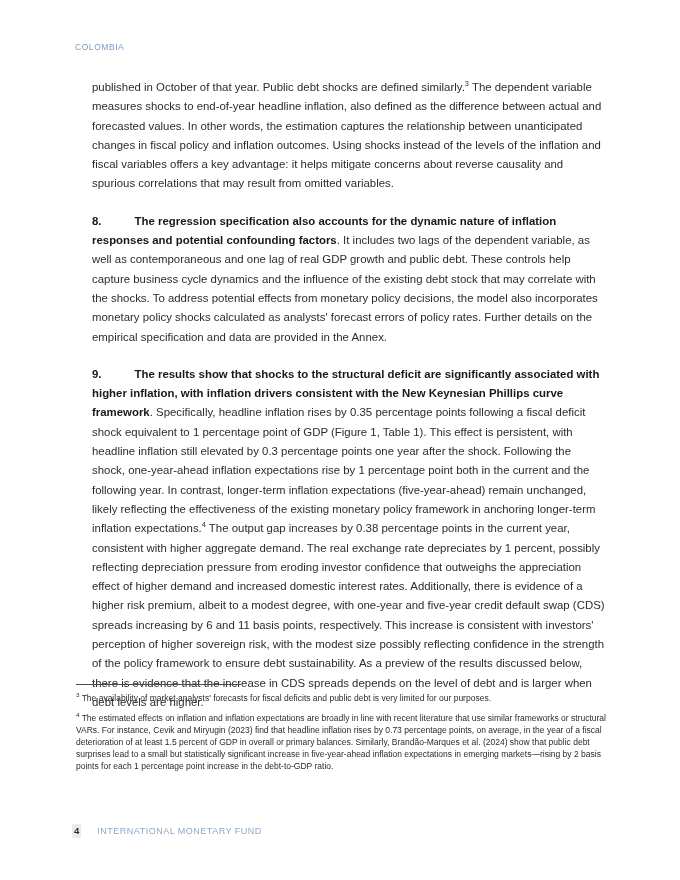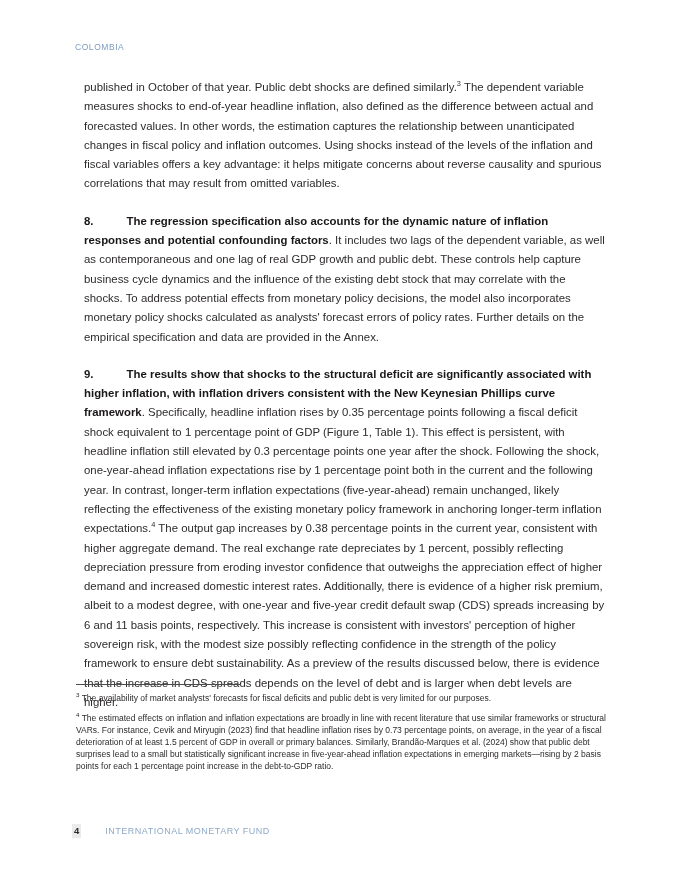--- a/index.html
+++ b/index.html
@@ -39,21 +39,21 @@
     position: absolute;
     left: 76px;
     top: 78px;
     width: 531px;
   }
   .para {
     font-size: 11.4px;
     line-height: 19.3px;
     color: #2d2a2b;
     text-align: left;
-    margin: 0 0 18px 8px;
+    margin: 0 0 18px 16px;
     letter-spacing: 0.01px;
   }
   .para:last-child { margin-bottom: 0; }
   .para .num {
     font-weight: bold;
     color: #1a1718;
   }
   .para .tab {
     display: inline-block;
     width: 33px;
@@ -102,21 +102,21 @@
   }
   .footer .pg {
     font-size: 9.5px;
     font-weight: bold;
     color: #2d2a2b;
     background: #ebebeb;
     padding: 1px 2px 1px 2px;
     line-height: 12px;
   }
   .footer .inst {
-    margin-left: 24px;
+    margin-left: 16px;
     font-size: 9px;
     letter-spacing: 0.5px;
     color: #8ea9c6;
   }
 </style>
 </head>
 <body>
 
 <div class="page">
 

